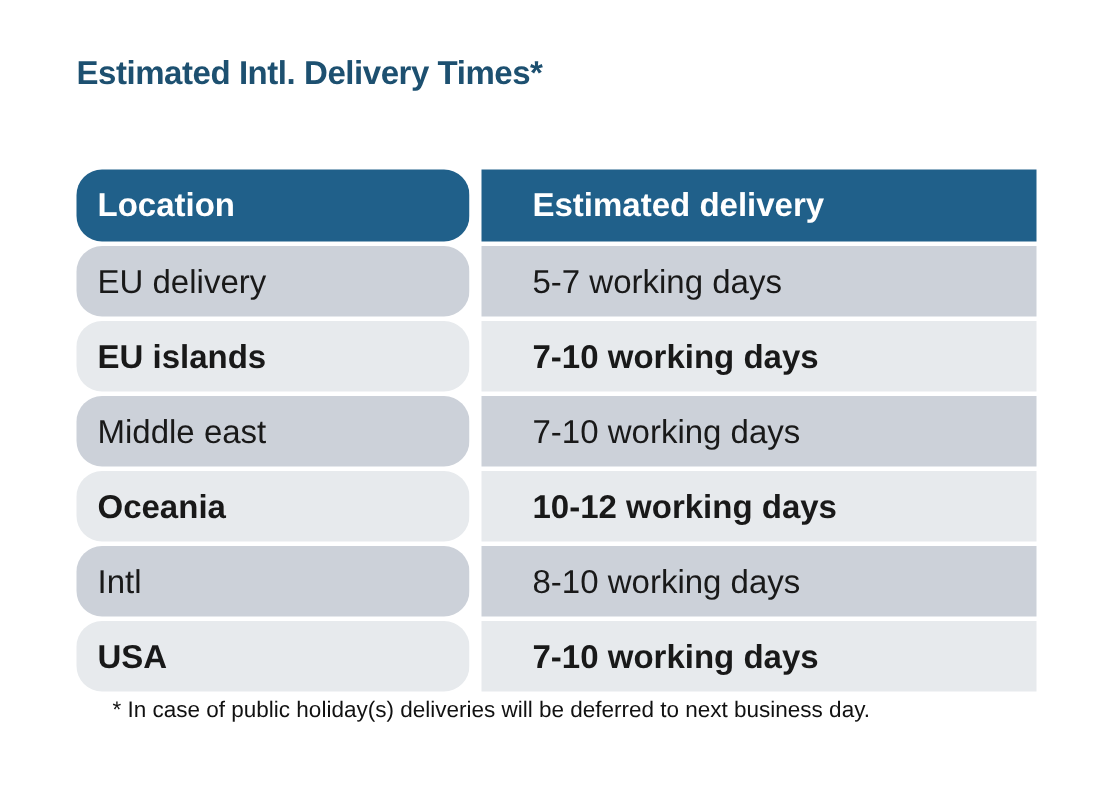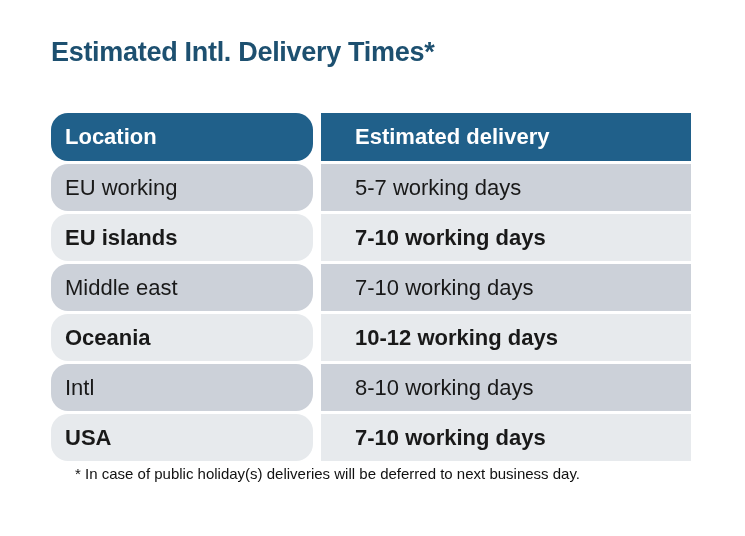--- a/index.html
+++ b/index.html
@@ -18,21 +18,21 @@
     width: 745px;
     height: 536px;
     background: #ffffff;
   }
 
   
   .page-title {
     position: absolute;
     left: 51px;
     top: 36px;
-    font-size: 27px;
+    font-size: 22px;
     font-weight: bold;
     letter-spacing: -0.3px;
     color: #1d5070;
     line-height: 1.2;
     white-space: nowrap;
   }
 
   
   .delivery-table {
     position: absolute;
@@ -116,21 +116,21 @@
 
   <div class="delivery-table">
 
     <div class="table-row header-row">
       <div class="cell cell-location">Location</div>
       <div class="cell-spacer"></div>
       <div class="cell cell-delivery">Estimated delivery</div>
     </div>
 
     <div class="table-row row-dark">
-      <div class="cell cell-location">EU working</div>
+      <div class="cell cell-location">EU delivery</div>
       <div class="cell-spacer"></div>
       <div class="cell cell-delivery">5-7 working days</div>
     </div>
 
     <div class="table-row row-light">
       <div class="cell cell-location">EU islands</div>
       <div class="cell-spacer"></div>
       <div class="cell cell-delivery">7-10 working days</div>
     </div>
 

